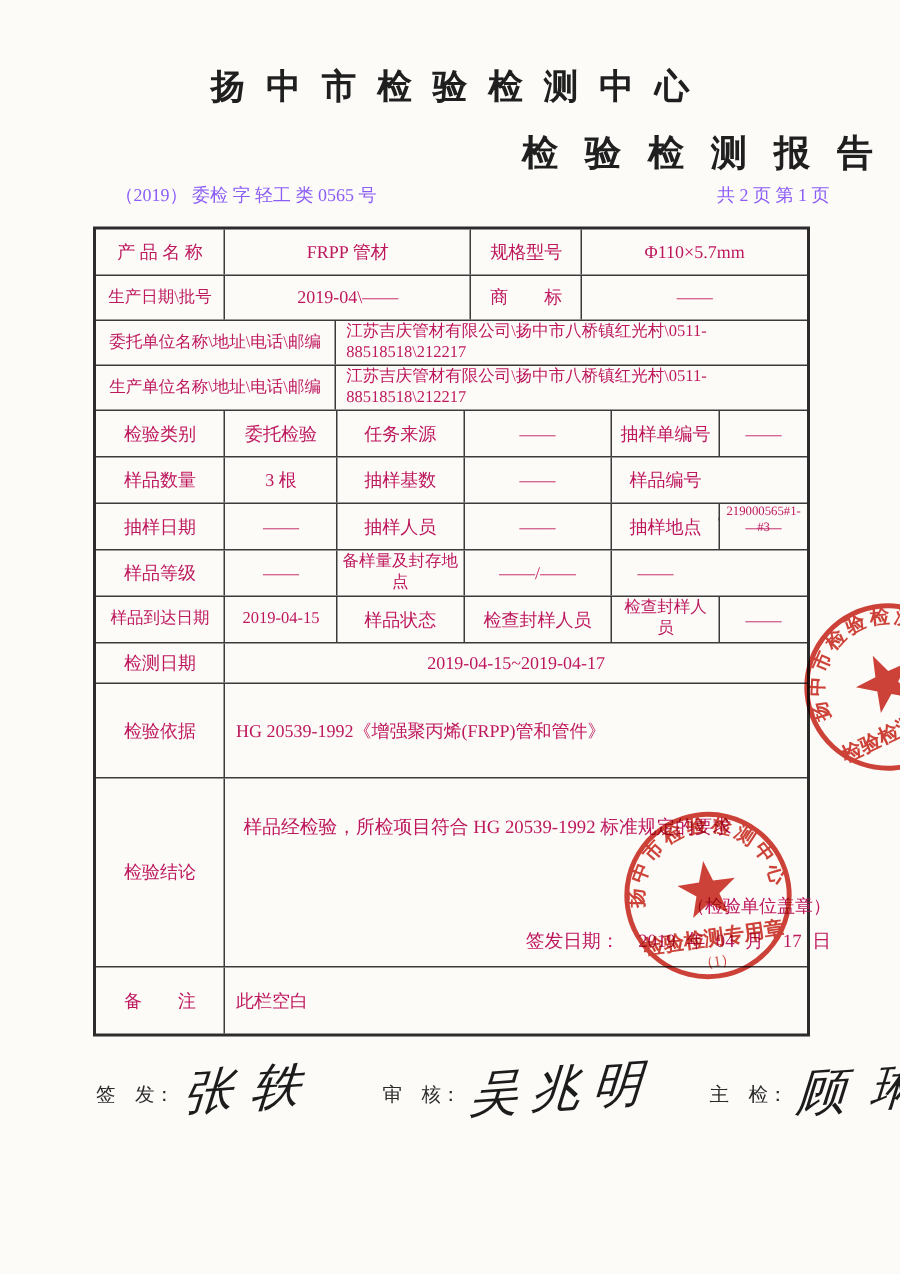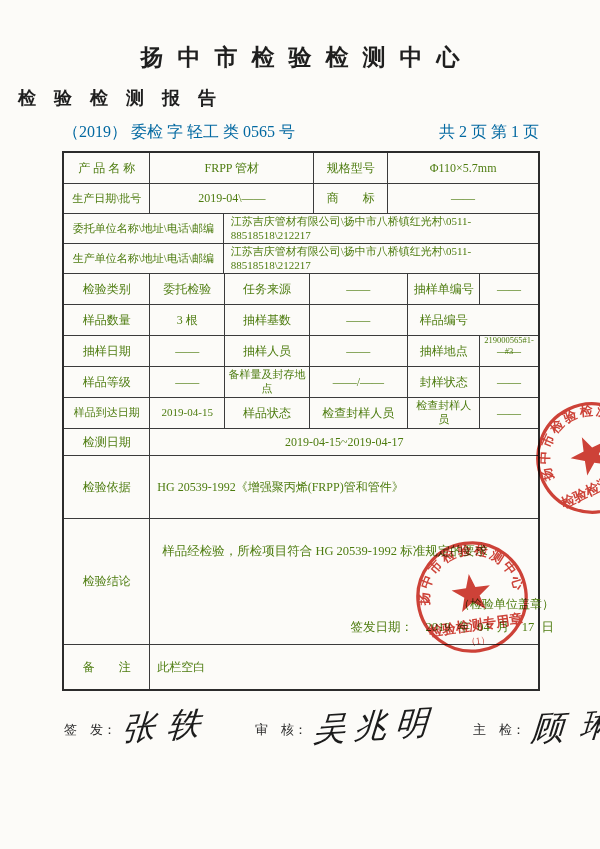--- a/index.html
+++ b/index.html
@@ -12,42 +12,42 @@
   .page{position:relative;width:600px;height:849px;overflow:hidden;background:#fcfbf8;}
 
   
   .org-title{
     position:absolute;top:42px;left:0;width:100%;
     text-align:center;font-size:23px;font-weight:bold;
     letter-spacing:14px;text-indent:14px;color:#1f1f1f;
   }
   .report-title{
     position:absolute;top:86px;left:0;width:100%;
-    text-align:left;font-size:18px;font-weight:bold;
+    text-align:right;font-size:24px;font-weight:bold;
     letter-spacing:18px;text-indent:18px;color:#1f1f1f;
   }
   .doc-line{
-    position:absolute;top:122px;left:63px;width:476px;
+    position:absolute;top:122px;left:77px;width:476px;
     display:flex;justify-content:space-between;align-items:flex-end;
-    font-size:16px;color:#0369a1;
+    font-size:12px;color:#8b5cf6;
   }
 
   
   .rpt-table{
     position:absolute;left:62px;top:151px;width:474px;
     border:2px solid #2c2c2c;background:transparent;
     box-sizing:content-box;
   }
   .row{display:flex;border-top:1px solid #3b3b3b;}
   .row:first-child{border-top:none;}
   .cell{
     border-left:1px solid #3b3b3b;
     display:flex;align-items:center;justify-content:center;
     text-align:center;font-size:12px;line-height:1.25;
-    padding:1px 3px;box-sizing:border-box;color:#4d7c0f;
+    padding:1px 3px;box-sizing:border-box;color:#be185d;
   }
   .cell:first-child{border-left:none;}
   .cell.small{font-size:11px;}
   .cell.left{justify-content:flex-start;text-align:left;padding-left:7px;}
   
   .wA1{width:18%}.wA2{width:34.6%}.wA3{width:15.6%}.wA4{width:31.8%}
   .wB1{width:33.5%}.wB2{width:66.5%}
   .wC1{width:18%}.wC2{width:15.8%}.wC3{width:17.8%}.wC4{width:20.8%}.wC5{width:15.2%}.wC6{width:12.4%}
   .wD1{width:18%}.wD2{width:82%}
   
@@ -146,21 +146,20 @@
       <div class="cell wC4">——</div>
       <div class="cell wC5">抽样地点</div>
       <div class="cell wC6">——</div>
     </div>
 
     <div class="row h30">
       <div class="cell wC1">样品等级</div>
       <div class="cell wC2">——</div>
       <div class="cell wC3 small">备样量及封存地点</div>
       <div class="cell wC4">——/——</div>
-      <div class="cell wC5">封样状态</div>
       <div class="cell wC6">——</div>
     </div>
 
     <div class="row h30">
       <div class="cell wC1 small">样品到达日期</div>
       <div class="cell wC2 small">2019-04-15</div>
       <div class="cell wC3">样品状态</div>
       <div class="cell wC4">检查封样人员</div>
       <div class="cell wC5 small">检查封样人员</div>
       <div class="cell wC6">——</div>

